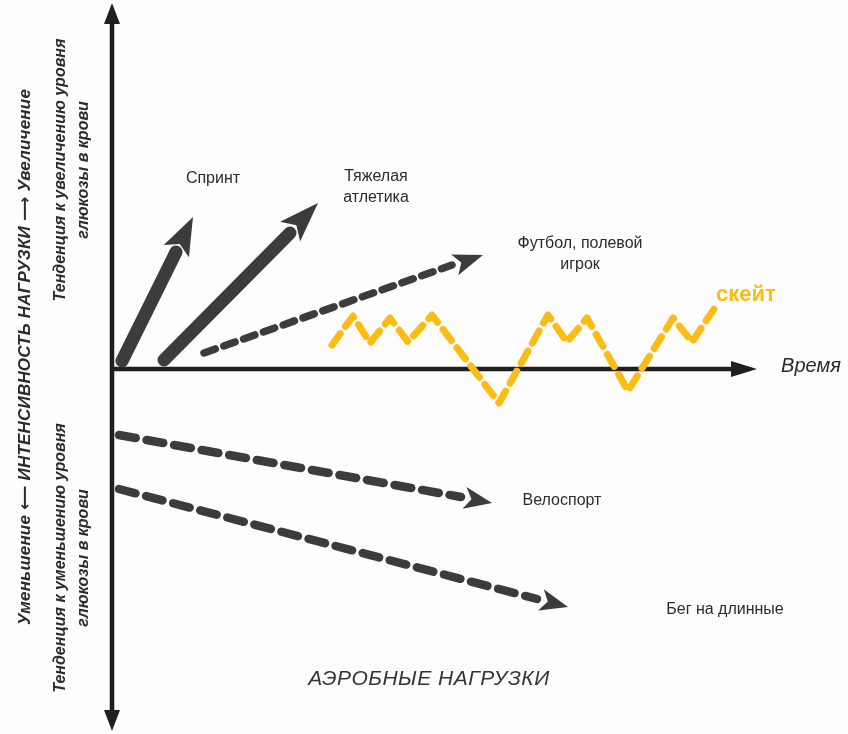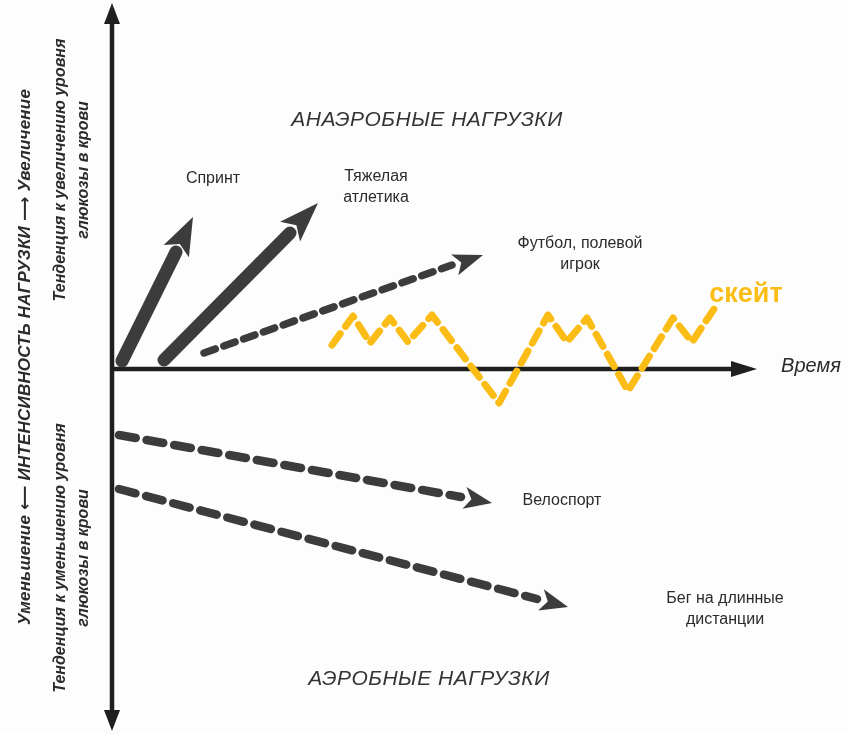--- a/index.html
+++ b/index.html
@@ -17,21 +17,21 @@
   .dash-shaft-sm{stroke:var(--arrow-dark,#3c3c3c);stroke-width:7.5;stroke-linecap:round;stroke-dasharray:12 9;fill:none;}
   .dash-shaft-lg{stroke:var(--arrow-dark,#3c3c3c);stroke-width:8.5;stroke-linecap:round;stroke-dasharray:17 11;fill:none;}
   .dark-head{fill:var(--arrow-dark,#3c3c3c);stroke:none;}
   .zigzag{stroke:var(--accent-yellow,#fbbc15);stroke-width:7;stroke-linecap:round;stroke-linejoin:round;stroke-dasharray:14 9;fill:none;}
   
   .lbl{position:absolute;transform:translate(-50%,-50%);white-space:nowrap;text-align:center;line-height:1.3;}
   .lbl.rot{transform:translate(-50%,-50%) rotate(-90deg);}
   .zone-title{font-size:21px;font-style:italic;letter-spacing:.5px;color:#333;}
   .act{font-size:16px;color:#2b2b2b;}
   .act .l2{display:block;}
-  .skate{font-size:27px;font-weight:700;color:var(--accent-yellow,#fbbc15);}
+  .skate{font-size:22px;font-weight:700;color:var(--accent-yellow,#fbbc15);}
   .time{font-size:20px;font-style:italic;color:#2b2b2b;}
   .yaxis-outer{font-size:17px;font-style:italic;font-weight:700;color:#2b2b2b;letter-spacing:.2px;}
   .ynote{font-size:16px;font-style:italic;font-weight:700;color:#2b2b2b;line-height:1.45;}
 </style>
 </head>
 <body>
 
 <div class="stage">
 
   <svg width="848" height="734" viewBox="0 0 848 734" aria-hidden="true">
@@ -82,21 +82,20 @@
   <div class="lbl rot ynote" style="left:71px;top:170px;">
     <div>Тенденция к увеличению уровня</div>
     <div>глюкозы в крови</div>
   </div>
 
   <div class="lbl rot ynote" style="left:71px;top:558px;">
     <div>Тенденция к уменьшению уровня</div>
     <div>глюкозы в крови</div>
   </div>
 
-  <div class="lbl zone-title" style="left:427px;top:119px;">АНАЭРОБНЫЕ НАГРУЗКИ</div>
   <div class="lbl zone-title" style="left:429px;top:666px;margin-top:12px;">АЭРОБНЫЕ НАГРУЗКИ</div>
 
   <div class="lbl act" style="left:213px;top:178px;">Спринт</div>
 
   <div class="lbl act" style="left:580px;top:254px;">
     <span>Футбол, полевой</span>
     <span class="l2">игрок</span>
   </div>
 
   <div class="lbl act" style="left:376px;top:187px;">
@@ -105,16 +104,15 @@
   </div>
 
   <div class="lbl skate" style="left:746px;top:294px;">скейт</div>
 
   <div class="lbl time" style="left:811px;top:365px;">Время</div>
 
   <div class="lbl act" style="left:562px;top:500px;">Велоспорт</div>
 
   <div class="lbl act" style="left:725px;top:609px;">
     <span>Бег на длинные</span>
-    <span class="l2">дистанции</span>
   </div>
 
 </div>
 
 </body></html>

